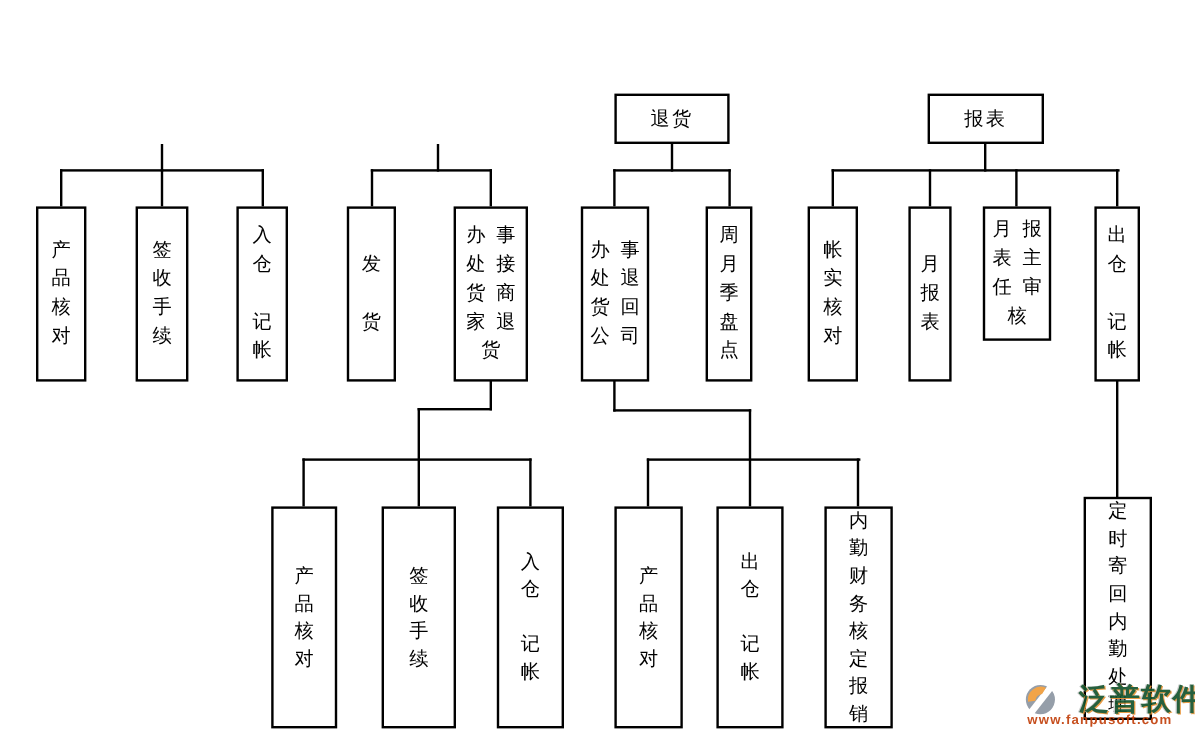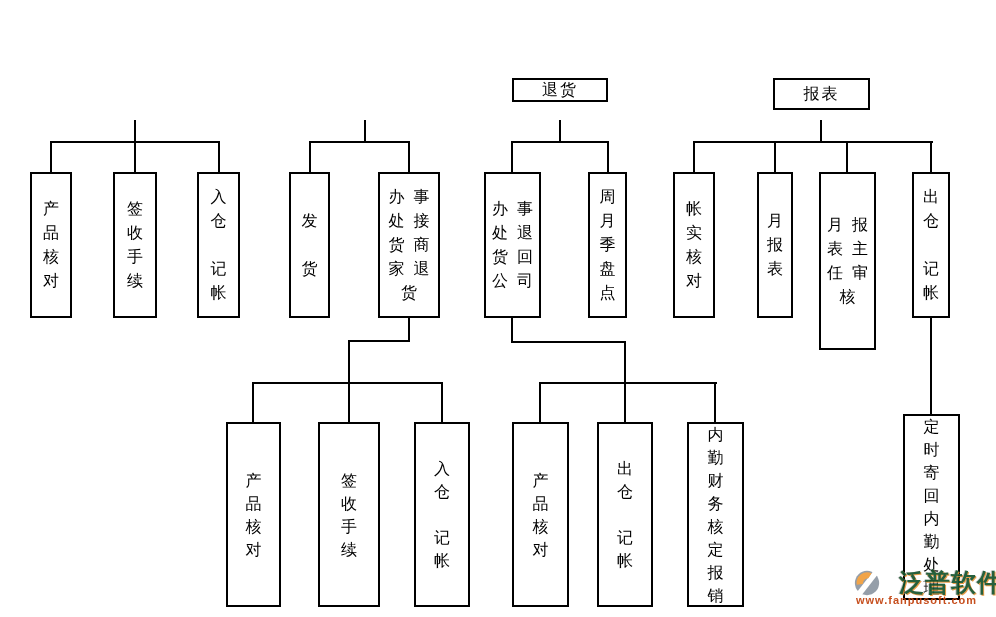--- a/index.html
+++ b/index.html
@@ -23,24 +23,24 @@
             text-shadow:1px 1px 0 #e8953a, -1px 0 0 #c8c8c8;margin-left:16px;}
   .wm-url{position:absolute;left:3px;top:28px;font-size:11px;font-weight:bold;color:#c2410c;
           letter-spacing:1px;white-space:nowrap;}
 </style>
 </head>
 <body>
 
 <div id="canvas">
 
 
-  <div class="box" style="left:512px;top:78px;width:96px;height:24px">
+  <div class="box" style="left:512px;top:78px;width:96px;height:42px">
     <span class="lbl">退货</span>
     </div>
-  <div class="box" style="left:773px;top:78px;width:97px;height:32px">
+  <div class="box" style="left:773px;top:78px;width:97px;height:42px">
     <span class="lbl">报表</span>
     </div>
 
   <div class="box" style="left:30px;top:172px;width:42px;height:146px">
     <span class="vtext">产
 品
 核
 对</span>
     </div>
   <div class="box" style="left:113px;top:172px;width:44px;height:146px">
@@ -88,21 +88,21 @@
     <span class="vtext">帐
 实
 核
 对</span>
     </div>
   <div class="box" style="left:757px;top:172px;width:36px;height:146px">
     <span class="vtext">月
 报
 表</span>
     </div>
-  <div class="box wide" style="left:819px;top:172px;width:57px;height:178px">
+  <div class="box wide" style="left:819px;top:172px;width:57px;height:112px">
     <span class="vtext">月报
 表主
 任审
 核</span>
     </div>
   <div class="box" style="left:912px;top:172px;width:38px;height:146px">
     <span class="vtext">出
 仓
 
 记

